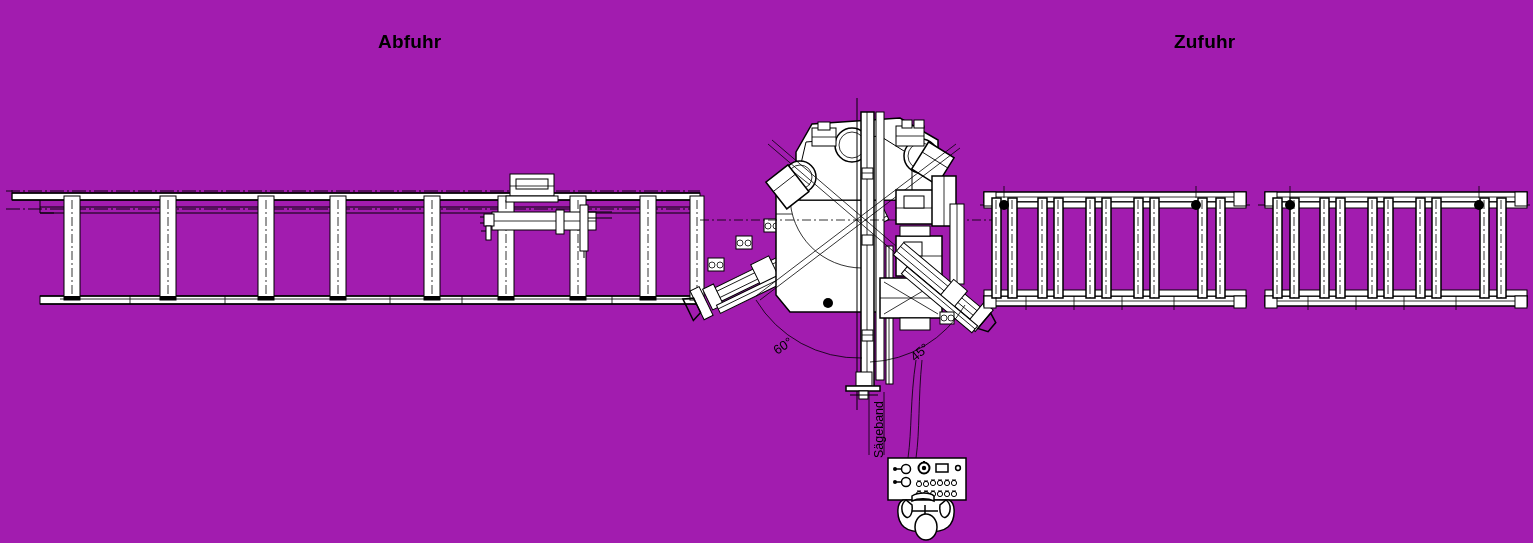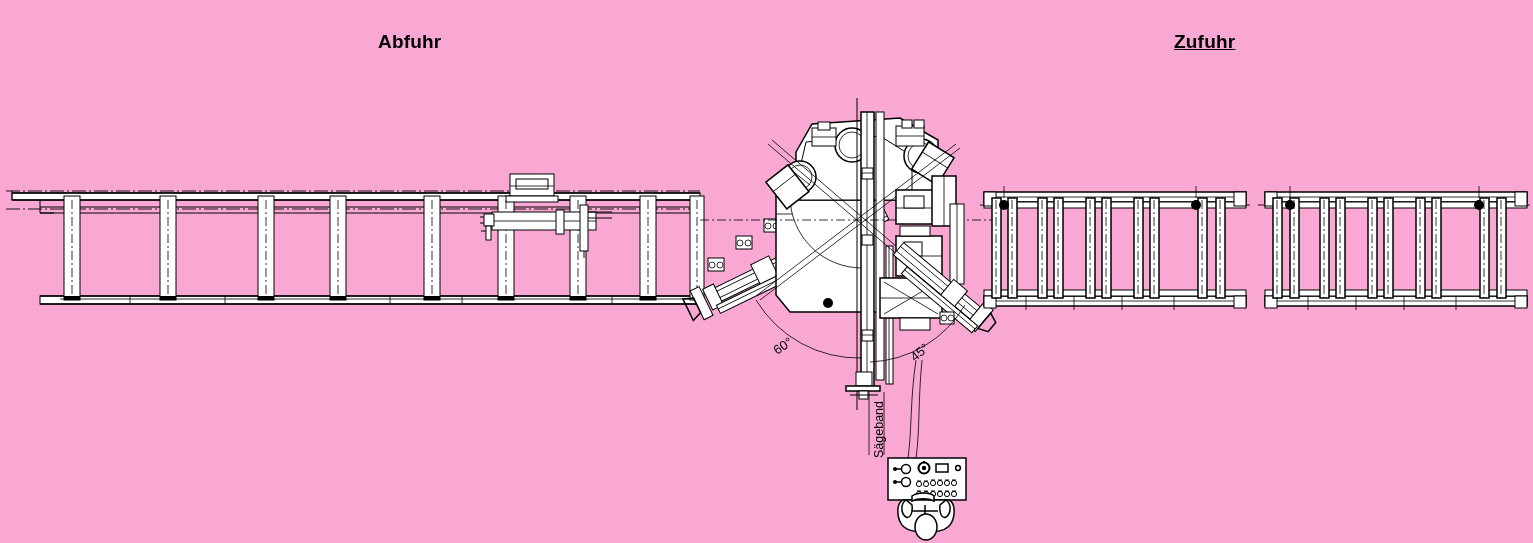--- a/index.html
+++ b/index.html
@@ -1,20 +1,20 @@
 <!DOCTYPE html>
 <html><head>
 <meta charset="utf-8">
 <style>
   html,body{margin:0;padding:0;background:#ffffff;}
   body{font-family:"Liberation Sans",sans-serif;}
-  #stage{position:relative;width:1533px;height:543px;background:#f9a8d4;overflow:hidden;}
+  #stage{position:relative;width:1533px;height:543px;background:#a21caf;overflow:hidden;}
   .lbl{position:absolute;font-weight:bold;font-size:19px;color:#000;letter-spacing:.2px;white-space:nowrap;}
   #lbl-abfuhr{left:378px;top:31px;}
-  #lbl-zufuhr{left:1174px;top:31px;text-decoration:underline;}
+  #lbl-zufuhr{left:1174px;top:31px;}
   svg{position:absolute;left:0;top:0;}
   .ln{stroke:#000;fill:none;}
   .t1{stroke-width:1;}
   .t15{stroke-width:1.5;}
   .t2{stroke-width:2;}
   .t08{stroke-width:.8;}
   .fillw{fill:#fff;}
   .fillb{fill:#000;}
   .cen{stroke:#000;stroke-width:.9;fill:none;stroke-dasharray:14 3 2 3;}
   .cen2{stroke:#000;stroke-width:.8;fill:none;stroke-dasharray:9 3 2 3;}

